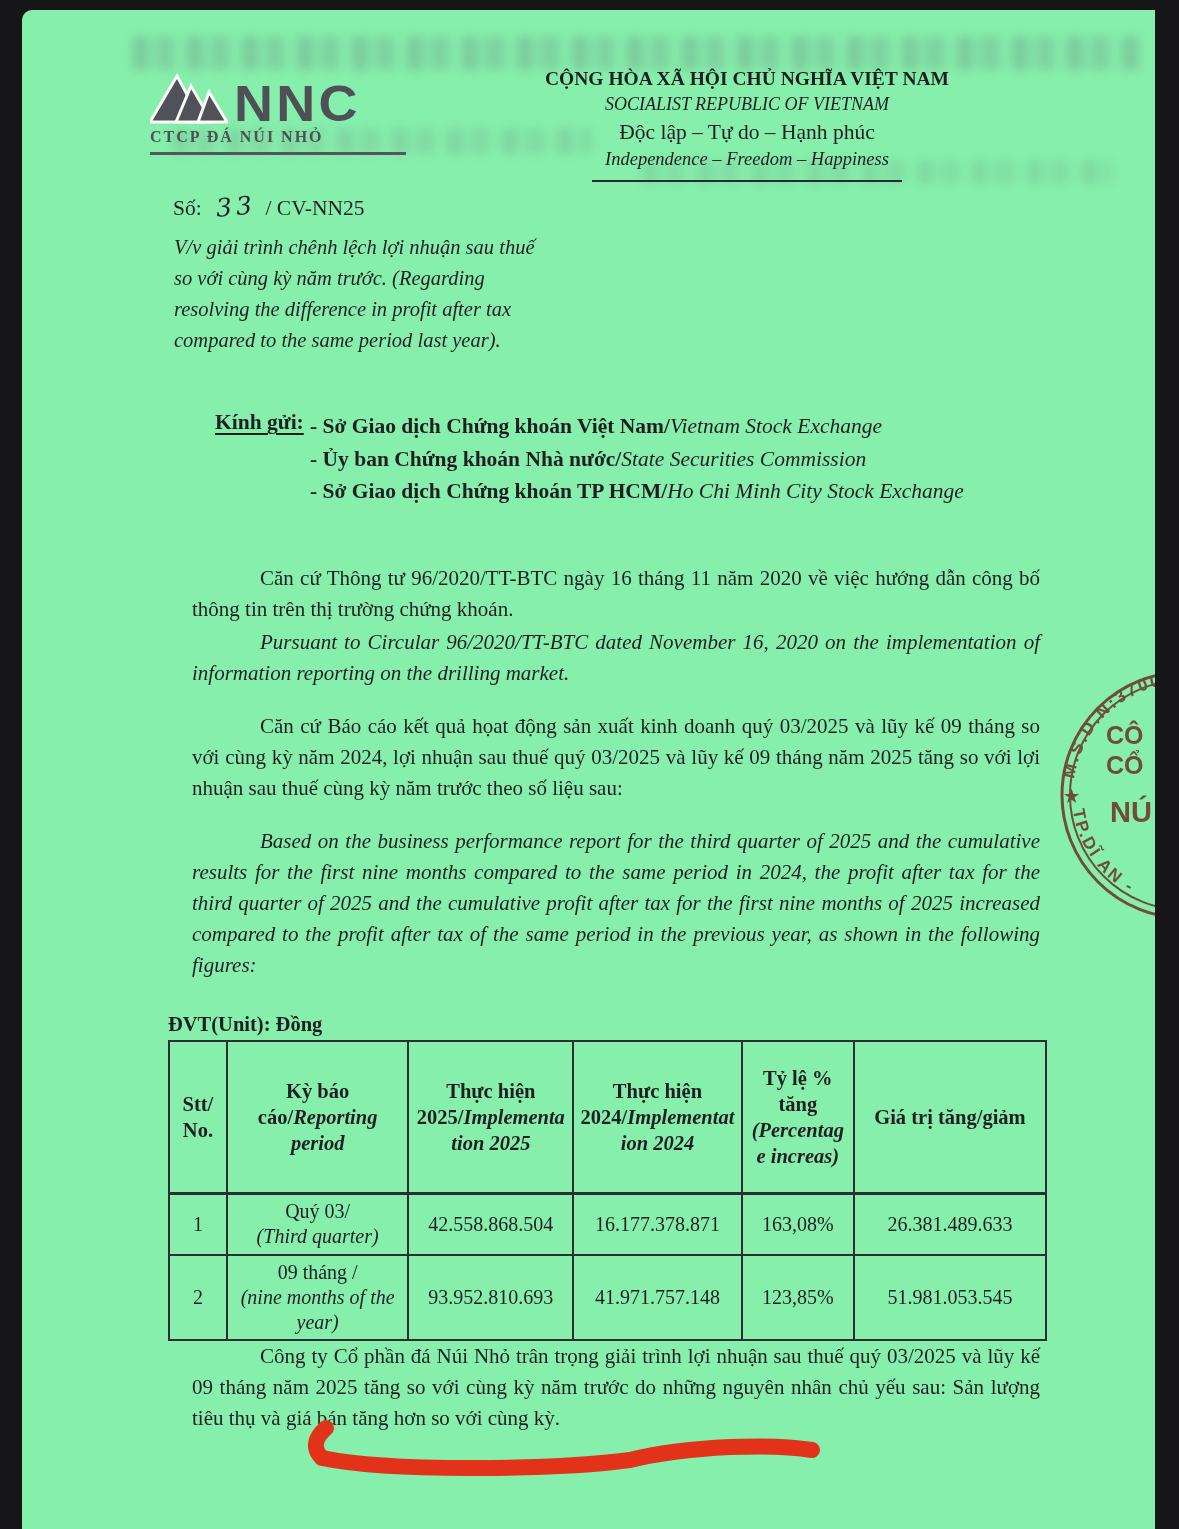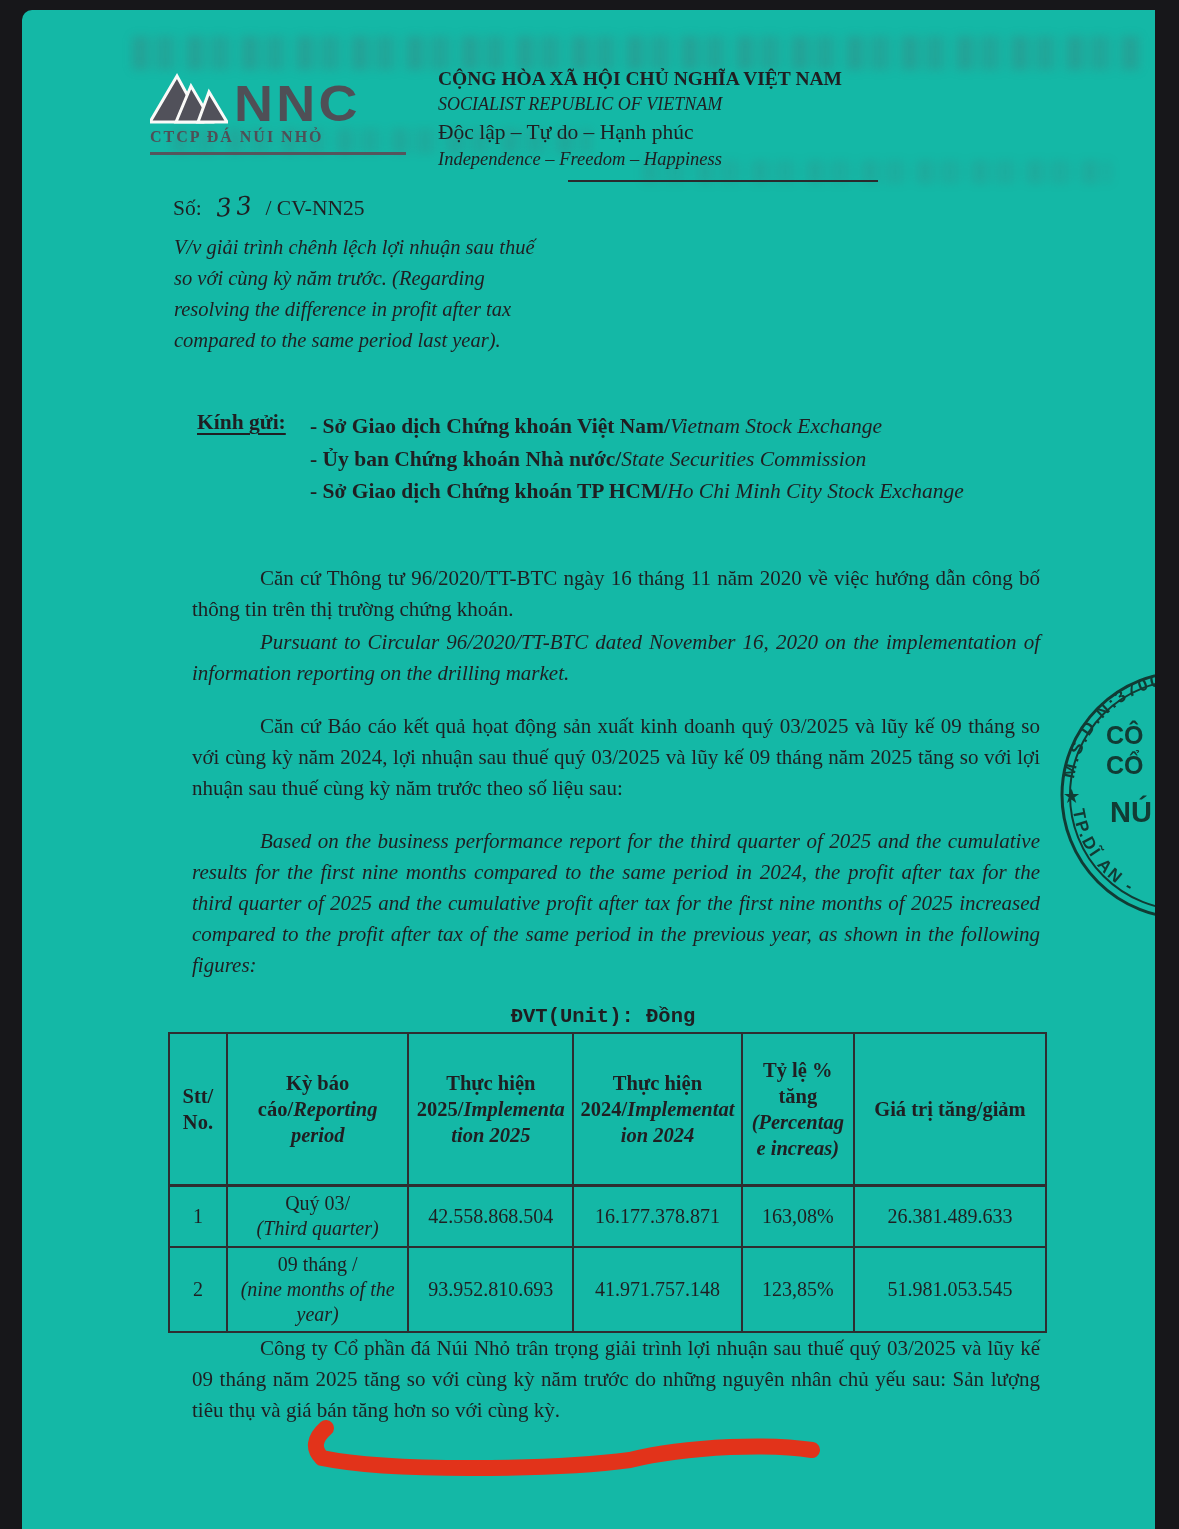--- a/index.html
+++ b/index.html
@@ -7,21 +7,21 @@
     width:1179px;height:1529px;
     background:#17171a;
     position:relative;
     overflow:hidden;
     font-family:"Liberation Serif",serif;
     color:#1f1f22;
   }
   .page{
     position:absolute;left:22px;top:10px;
     width:1133px;height:1519px;
-    background:#14b8a6;
+    background:#86efac;
     overflow:hidden;
     border-radius:10px 0 0 0;
   }
   
   .ghost{
     position:absolute;
     background:repeating-linear-gradient(90deg,rgba(90,90,100,.22) 0 16px,rgba(90,90,100,.05) 16px 24px,rgba(90,90,100,.18) 24px 42px,rgba(90,90,100,.03) 42px 55px);
     filter:blur(5px);
     border-radius:4px;
   }
@@ -37,21 +37,21 @@
     font-weight:800;font-size:50px;line-height:48px;
     color:#4f4f56;letter-spacing:3px;transform:scaleX(1.08);transform-origin:left bottom;
   }
   .logo-sub{
     margin-top:0;
     font-size:16px;font-weight:bold;color:#4f4f56;letter-spacing:2px;
   }
   .logo-rule{width:256px;border-top:3px solid #55555c;margin-top:6px;}
 
   
-  .nat{position:absolute;left:416px;top:56px;width:570px;}
+  .nat{position:absolute;left:440px;top:56px;width:570px;text-align:center;}
   .nat .l1{font-weight:bold;font-size:19.5px;line-height:26px;}
   .nat .l2{font-style:italic;font-size:18px;line-height:25px;}
   .nat .l3{font-weight:normal;font-size:21.5px;line-height:30px;}
   .nat .l4{font-style:italic;font-size:18.5px;line-height:25px;}
   .nat-rule{width:310px;border-top:2.5px solid #2a2a2d;margin:8px auto 0 auto;}
 
   .so-line{position:absolute;left:151px;top:182px;font-size:21.5px;}
   .so-hand{
     display:inline-block;
     font-family:"DejaVu Serif",serif;
@@ -64,44 +64,43 @@
   .subject{
     position:absolute;left:152px;top:222px;width:368px;
     font-style:italic;font-size:20.5px;line-height:31px;
   }
   .dateline{
     position:absolute;left:590px;top:222px;width:440px;
     font-style:italic;font-size:21px;line-height:30px;text-align:center;
   }
 
   .recipients-label{
-    position:absolute;left:175px;top:400px;
+    position:absolute;left:193px;top:400px;
     font-weight:bold;font-size:21.5px;
     text-decoration:underline;text-underline-offset:4px;text-decoration-thickness:2px;
   }
   .recipients{position:absolute;left:288px;top:400px;width:726px;}
   .recipients .item{
     font-size:21.5px;line-height:32.5px;
     padding-left:22px;text-indent:-22px;
   }
   .recipients .vi{font-weight:bold;}
   .recipients .en{font-style:italic;}
 
   .content{position:absolute;left:146px;top:553px;width:872px;}
   .content p{margin:0;text-align:justify;font-size:21px;line-height:31px;}
   .content p.ind{text-indent:68px;margin-left:24px;}
   .content p.it{font-style:italic;}
   .p-gap{margin-top:22px !important;}
   .p-gap-s{margin-top:2px !important;}
 
   .unit-line{
-    margin-top:24px;
-    text-align:center;font-weight:bold;font-size:20.5px;
+    margin-top:32px;
+    text-align:left;font-weight:bold;font-size:20.5px;
     padding-right:2px;
-    font-family:Liberation Mono, monospace;
   }
 
   table.rpt{
     margin-top:4px;
     width:879px;border-collapse:collapse;table-layout:fixed;
   }
   table.rpt td,table.rpt th{
     border:2px solid #2e2e30;
     text-align:center;vertical-align:middle;
     padding:4px 6px;

